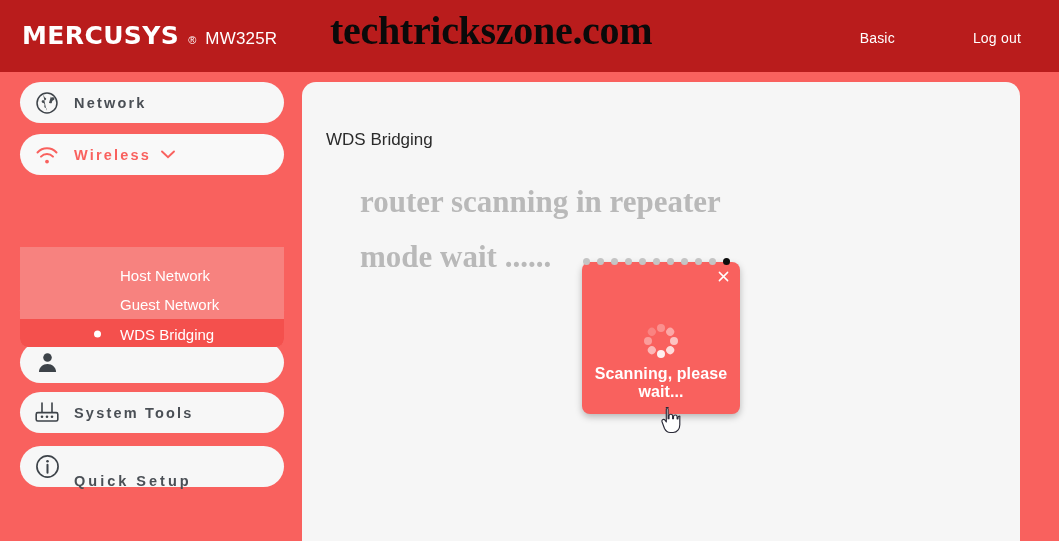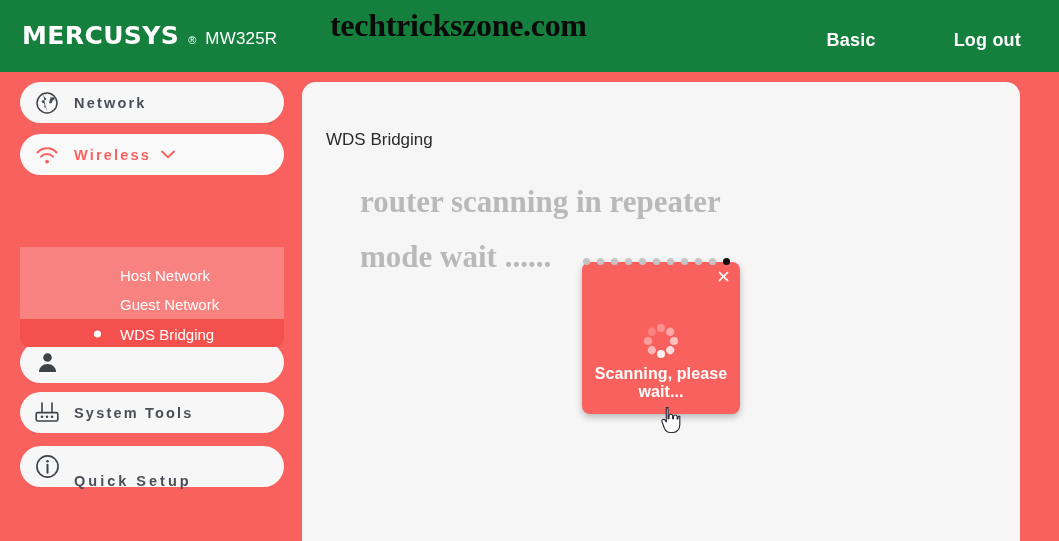--- a/index.html
+++ b/index.html
@@ -7,21 +7,21 @@
     width: 1059px; height: 541px;
     overflow: hidden;
     font-family: "Liberation Sans", sans-serif;
   }
   body { background: #f9615e; position: relative; }
 
   
   .header {
     position: absolute; top: 0; left: 0;
     width: 1059px; height: 72px;
-    background: #15803d;
+    background: #b91c1c;
   }
   .brand {
     position: absolute; left: 22px; top: 23px;
     display: flex; align-items: baseline; gap: 9px;
   }
   .brand-logo {
     font-family: "DejaVu Sans", sans-serif;
     font-weight: 900; font-size: 25px; letter-spacing: 0.4px;
     color: #ffffff; line-height: 1;
   }
@@ -29,30 +29,30 @@
     display: inline-block;
     font-size: 11px; color: #ffffff; vertical-align: super;
   }
   .brand-model {
     font-family: "Liberation Sans", sans-serif;
     font-size: 17px; color: #ffffff; letter-spacing: 0.2px;
   }
   .watermark-top {
     position: absolute; left: 330px; top: 7px;
     font-family: "Liberation Serif", serif;
-    font-weight: bold; font-size: 32px; color: #0a0a0a;
+    font-weight: bold; font-size: 40px; color: #0a0a0a;
     letter-spacing: -0.3px;
   }
   .nav {
     position: absolute; right: 20px; top: 22px;
     display: flex; align-items: center; gap: 0px;
   }
   .nav-item {
     font-family: "Liberation Sans", sans-serif;
-    font-weight: bold; font-size: 18px; color: #ffffff;
+    font-weight: normal; font-size: 14px; color: #ffffff;
     padding: 8px 18px; border-radius: 16px;
     letter-spacing: 0.2px; white-space: nowrap;
     cursor: pointer;
   }
   .nav-item.active { background: #ef4a47; }
   .nav-gap-a { margin-right: 42px; }
   .nav-gap-b { margin-right: 30px; }
 
   
   .sidebar {

